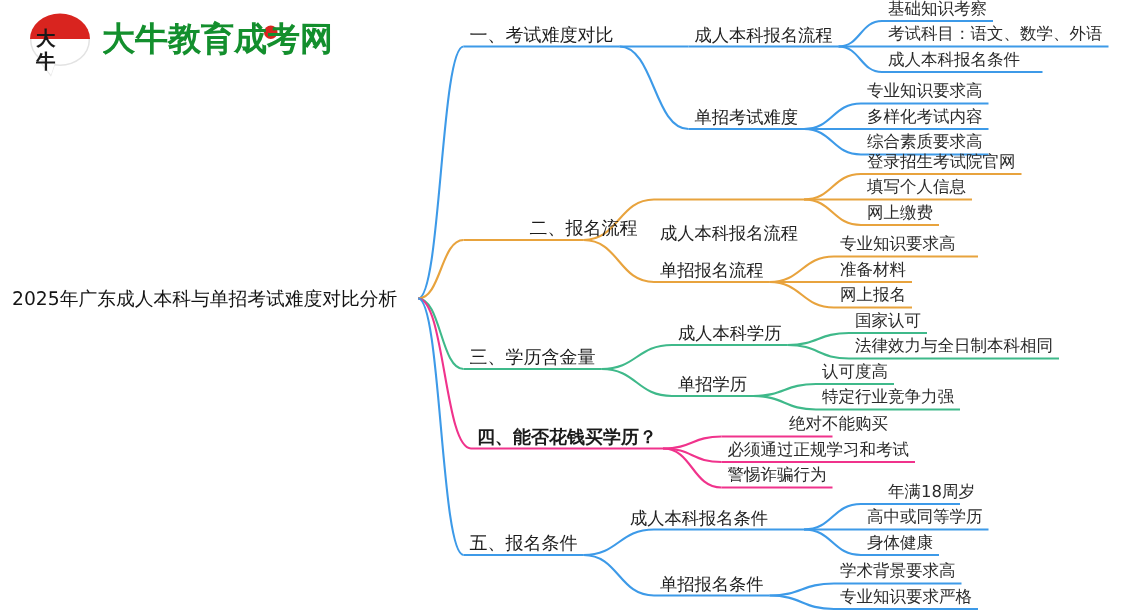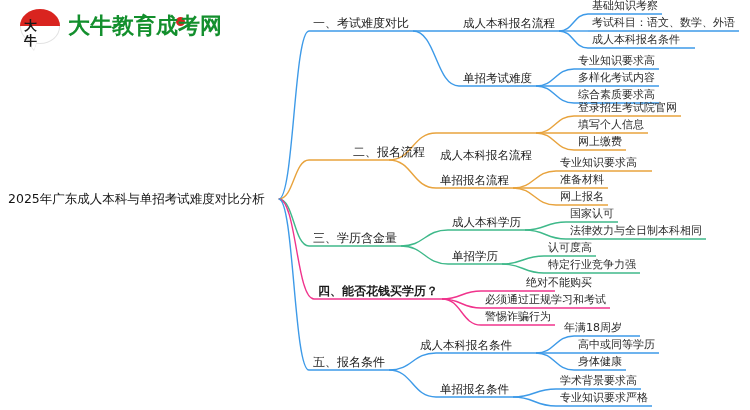--- a/index.html
+++ b/index.html
@@ -183,20 +183,20 @@
       <div class="node lvl3" style="left: 570px; top: 224px;">法律效力与全日制本科相同</div>
       <div class="node lvl2" style="left: 452px; top: 249px;">单招学历</div>
       <div class="node lvl3" style="left: 548px; top: 241px;">认可度高</div>
       <div class="node lvl3" style="left: 548px; top: 258px;">特定行业竞争力强</div>
       <div class="node lvl1" style="left: 318px; top: 284px; font-weight: bold;">四、能否花钱买学历？</div>
       <div class="node lvl3" style="left: 485px; top: 276px; margin-left: 41px;">绝对不能购买</div>
       <div class="node lvl3" style="left: 485px; top: 293px;">必须通过正规学习和考试</div>
       <div class="node lvl3" style="left: 485px; top: 310px;">警惕诈骗行为</div>
       <div class="node lvl1" style="left: 313px; top: 355px;">五、报名条件</div>
       <div class="node lvl2" style="left: 420px; top: 338px;">成人本科报名条件</div>
-      <div class="node lvl3" style="left: 564px; top: 321px;">年满18周岁</div>
+      <div class="node lvl3" style="left: 592px; top: 321px;">年满18周岁</div>
       <div class="node lvl3" style="left: 578px; top: 338px;">高中或同等学历</div>
       <div class="node lvl3" style="left: 578px; top: 355px;">身体健康</div>
       <div class="node lvl2" style="left: 440px; top: 382px;">单招报名条件</div>
       <div class="node lvl3" style="left: 560px; top: 374px;">学术背景要求高</div>
       <div class="node lvl3" style="left: 560px; top: 391px;">专业知识要求严格</div>
     </div>
 </div>
 
 </body></html>

